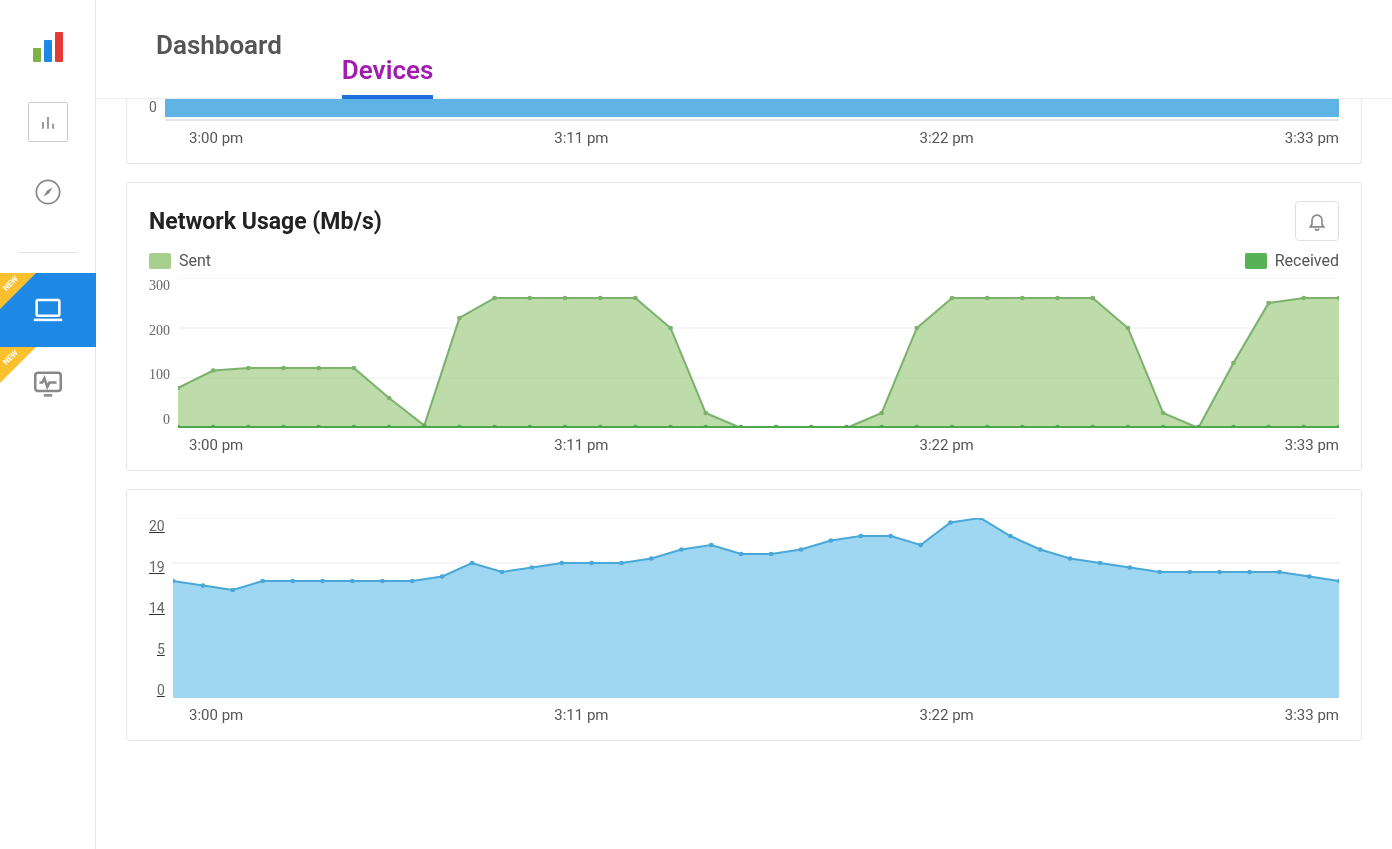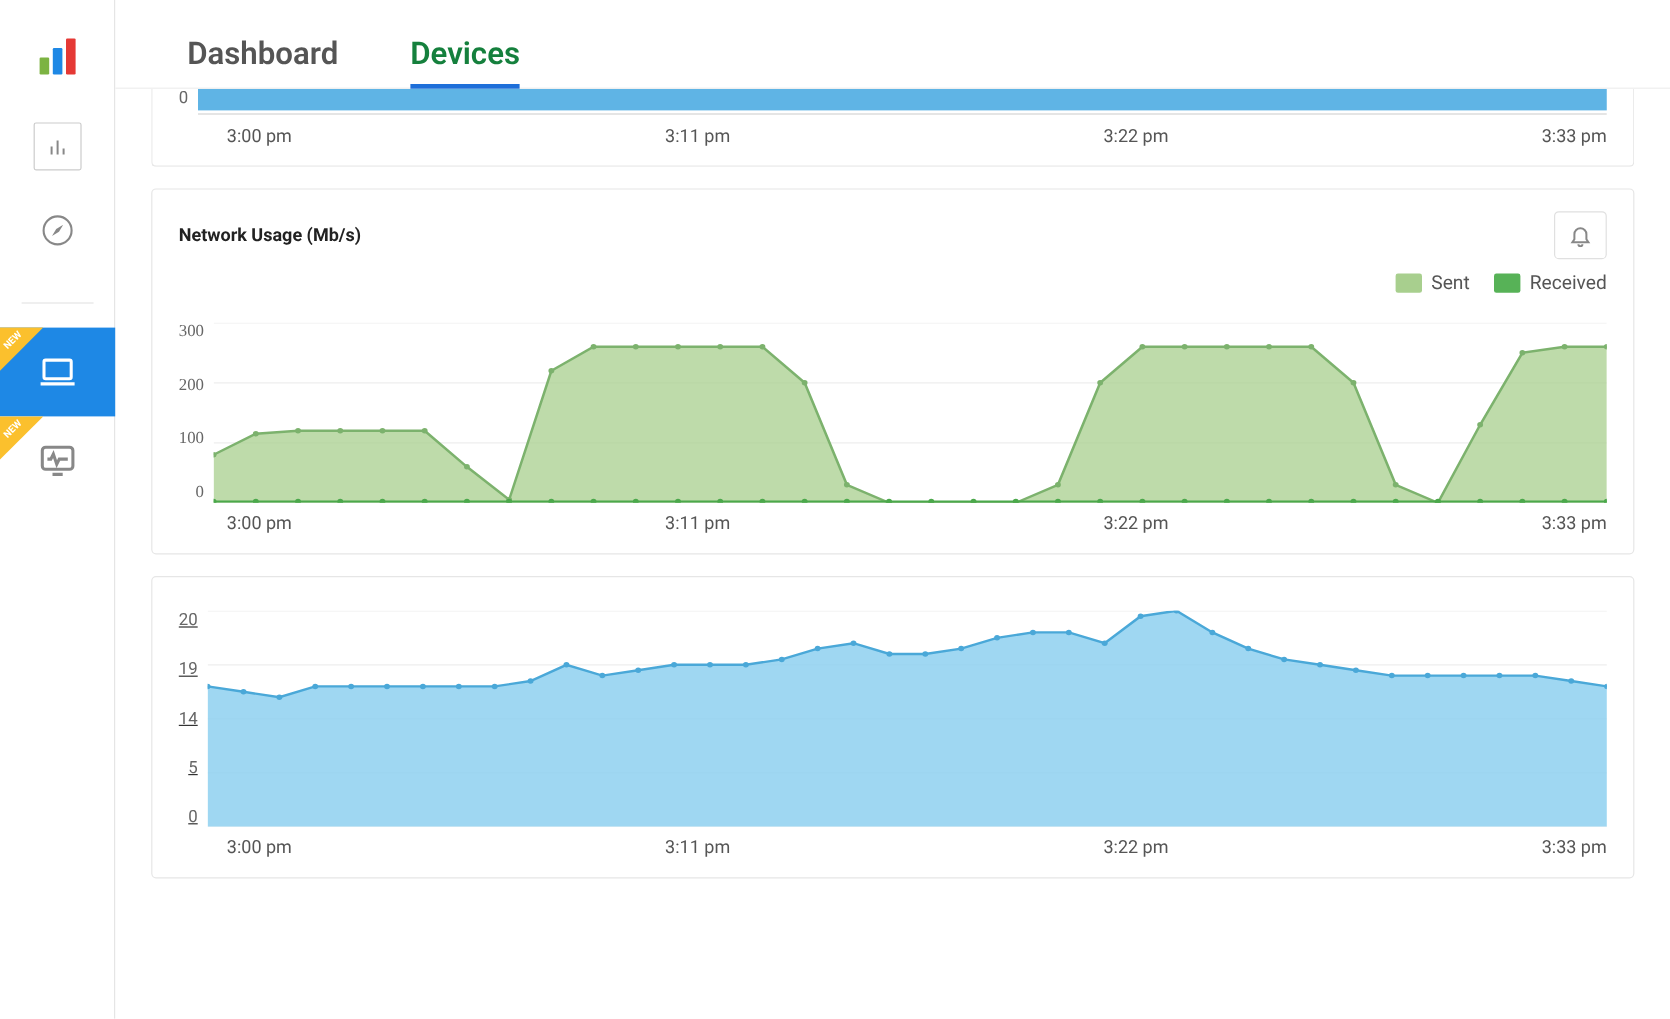--- a/index.html
+++ b/index.html
@@ -18,28 +18,28 @@
   .side-block{width:96px;height:74px;background:#1e88e5;display:flex;align-items:center;justify-content:center;position:relative;margin-top:20px;}
   .side-block svg{color:#fff;}
   .new-tag{position:absolute;top:0;left:0;width:0;height:0;border-top:36px solid #fbc02d;border-right:36px solid transparent;}
   .new-tag span{position:absolute;top:-30px;left:2px;font-size:8px;color:#fff;transform:rotate(-45deg);font-weight:bold;}
   .side-block2{width:96px;height:74px;display:flex;align-items:center;justify-content:center;position:relative;}
   .side-block2 svg{color:#888;}
   
   .main{flex:1;display:flex;flex-direction:column;overflow:hidden;}
   .tabs{display:flex;gap:60px;padding:30px 0 0 60px;border-bottom:1px solid #eee;}
   .tab{font-size:26px;font-weight:600;color:#555;padding-bottom:10px;cursor:pointer;}
-  .tab.active{color:#15803d;border-bottom:4px solid #1e6fd9;margin-bottom:-1px;}
+  .tab.active{color:#a21caf;border-bottom:4px solid #1e6fd9;margin-bottom:-1px;margin-top:25px;}
   .content{padding:0 30px 30px 30px;overflow:auto;}
   .card{border:1px solid #e6e6e6;border-radius:4px;margin-top:18px;background:#fff;padding:18px 22px 16px 22px;}
   .card.partial{margin-top:0;border-top:none;border-radius:0 0 4px 4px;padding-top:0;}
   .card-head{display:flex;justify-content:space-between;align-items:center;}
-  .card-title{font-weight:700;font-size:15px;color:#222;}
+  .card-title{font-weight:700;font-size:23px;color:#222;}
   .bell-btn{width:44px;height:40px;border:1px solid #e0e0e0;border-radius:4px;display:flex;align-items:center;justify-content:center;color:#888;cursor:pointer;background:#fff;}
-  .legend{display:flex;gap:20px;justify-content:flex-end;margin:10px 0 24px;font-size:16px;color:#555;}
+  .legend{display:flex;gap:20px;justify-content:space-between;margin:10px 0 8px;font-size:16px;color:#555;}
   .legend-item{display:flex;align-items:center;gap:8px;}
   .swatch{width:22px;height:16px;border-radius:2px;}
   .chart-wrap{display:flex;}
   .yaxis{display:flex;flex-direction:column;justify-content:space-between;align-items:flex-end;padding-right:8px;font-size:14px;color:#666;}
   .plot{flex:1;position:relative;}
   .plot svg{display:block;width:100%;}
   .xaxis{display:flex;justify-content:space-between;font-size:15px;color:#555;margin-top:8px;padding-left:40px;}
   .grid line{stroke:#eee;stroke-width:1;}
   .axis-line{stroke:#ccc;stroke-width:1;}
   .bar-fill{fill:#5fb4e5;}

